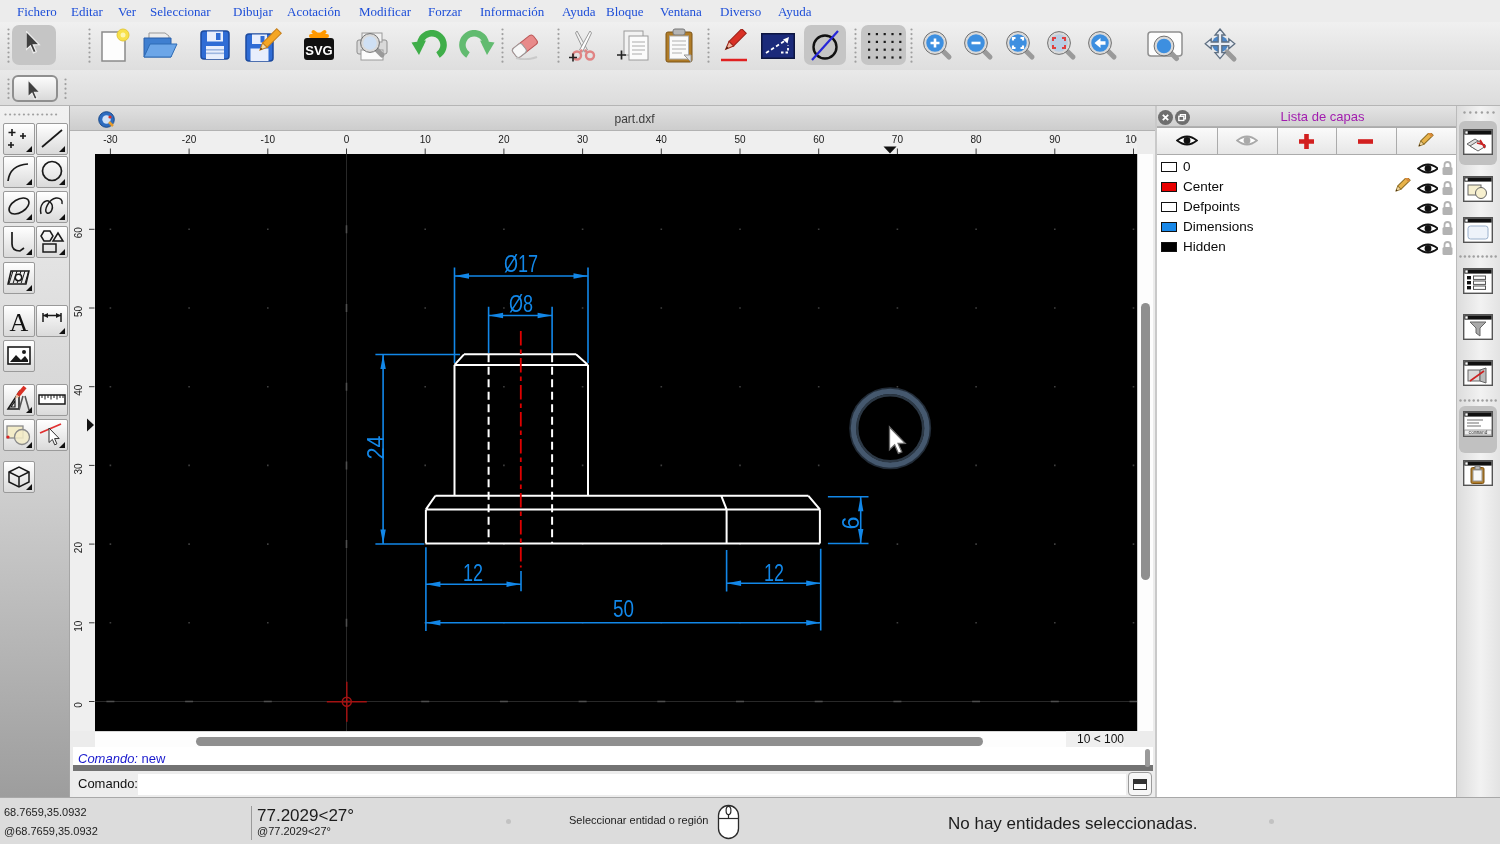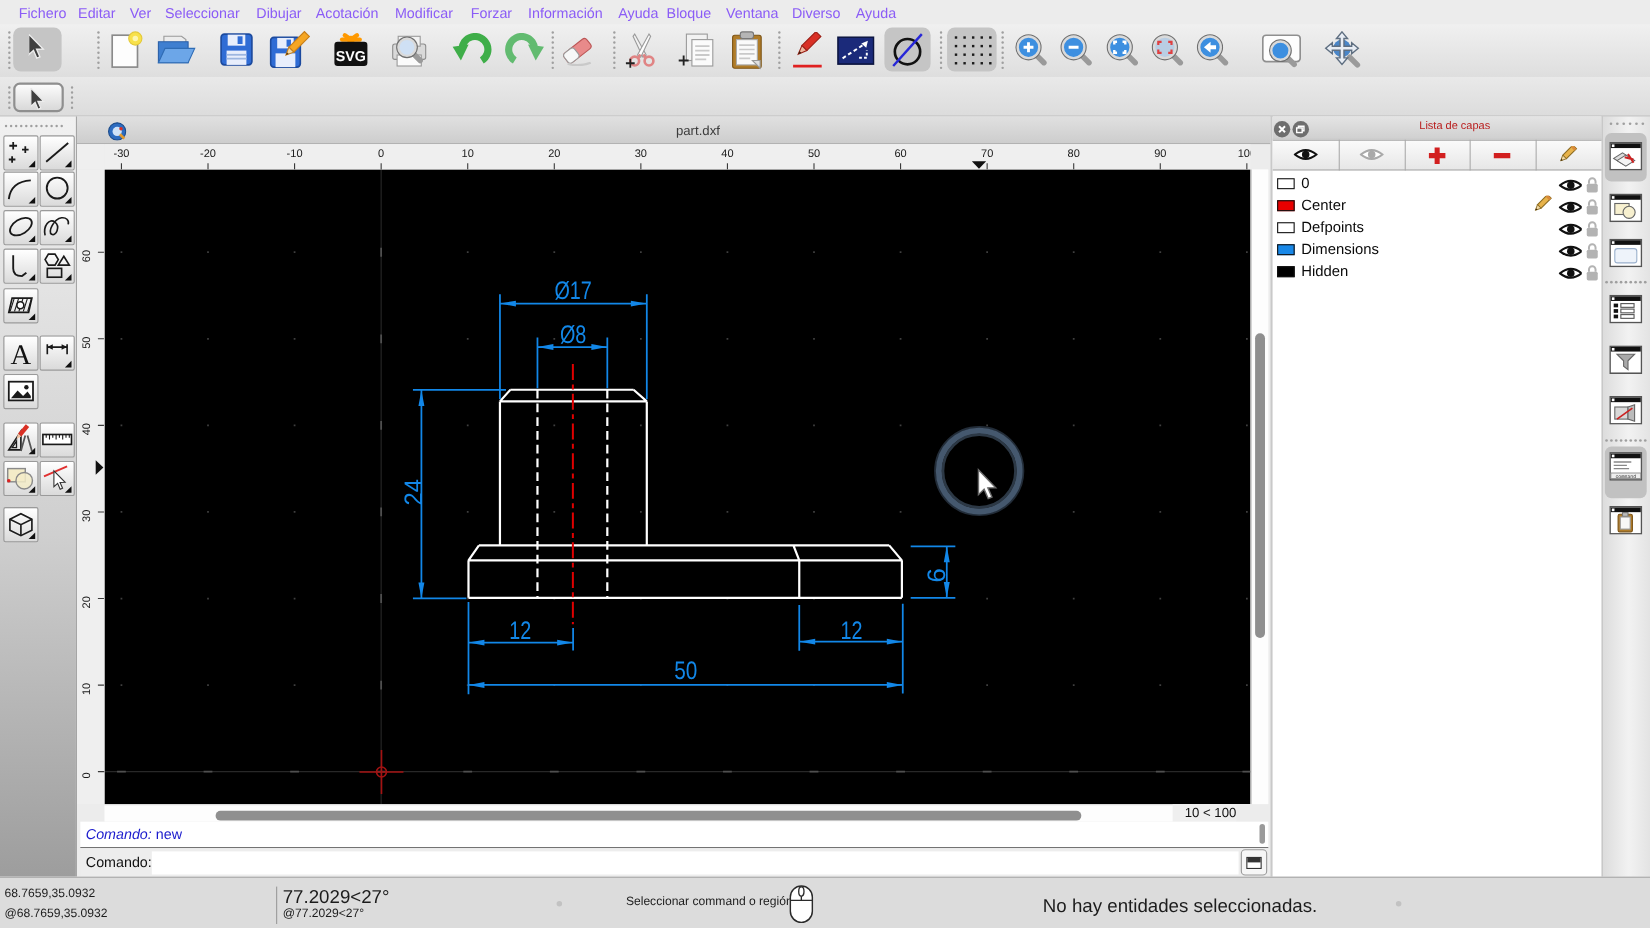--- a/index.html
+++ b/index.html
@@ -1,19 +1,19 @@
 <!DOCTYPE html>
 <html><head><meta charset="utf-8">
 <style>
   html,body{margin:0;padding:0;width:1500px;height:844px;overflow:hidden;
     font-family:"Liberation Sans",sans-serif;background:#ececec;}
   .abs{position:absolute;}
   svg{display:block}
   #menubar{position:absolute;left:0;top:0;width:1500px;height:22px;background:#ececec;
-    font-size:13px;color:#8b5cf6;}
+    font-size:13px;color:#1d4ed8;font-family:Liberation Serif, serif;}
   #menubar span{position:absolute;top:4px;}
 </style></head>
 <body>
 <div id="menubar">
     <span style="left:17px">Fichero</span>
     <span style="left:71px">Editar</span>
     <span style="left:118px">Ver</span>
     <span style="left:150px">Seleccionar</span>
     <span style="left:233px">Dibujar</span>
     <span style="left:287px">Acotación</span>
@@ -100,21 +100,21 @@
     </g>
     <g transform="translate(794.5,273)">
       <path d="M0,0 L0,17.2 L3.9,13.5 L6.7,19.9 L9.3,18.8 L6.5,12.5 L11.9,12.4 Z" transform="scale(1.32)" fill="#ffffff" stroke="#6a6a6a" stroke-width="1"></path>
     </g>
   </svg>
 <div class="abs" style="left:1137px;top:154px;width:16px;height:577px;background:#fdfdfd;border-left:1px solid #c9c9c9;box-sizing:border-box"></div>
 <div class="abs" style="left:1141px;top:303px;width:9px;height:277px;background:#8f8f8f;border-radius:5px"></div>
 <div class="abs" style="left:95px;top:731px;width:1000px;height:16px;background:#fdfdfd;border-top:1px solid #d7d7d7;box-sizing:border-box"></div>
 <div class="abs" style="left:196px;top:737px;width:787px;height:9px;background:#8f8f8f;border-radius:5px"></div>
 <div class="abs" style="left:1066px;top:731px;width:58px;height:17px;background:#efefef;font-size:12px;color:#111;text-align:right;line-height:16px;box-sizing:border-box">10 &lt; 100</div>
-<div class="abs" style="left:73px;top:747px;width:1080px;height:24px;background:#ffffff;border-bottom:1px solid #737373;box-sizing:border-box">
+<div class="abs" style="left:73px;top:747px;width:1080px;height:24px;background:#ffffff;border-bottom:6px solid #737373;box-sizing:border-box">
     <span style="position:absolute;left:5px;top:4px;font-size:13px;color:#1a1acd"><i>Comando:</i> new</span>
     <div style="position:absolute;right:3px;top:2px;width:5px;height:18px;background:#9a9a9a;border-radius:3px"></div>
   </div>
 <div class="abs" style="left:73px;top:771px;width:1080px;height:26px;background:#ededed">
     <span style="position:absolute;left:5px;top:5px;font-size:13px;color:#111">Comando:</span>
     <div style="position:absolute;left:65px;top:3px;width:988px;height:21px;background:#ffffff"></div>
     <div style="position:absolute;left:1055px;top:1px;width:24px;height:24px;background:#f6f6f6;border:1px solid #9a9a9a;border-radius:4px;box-sizing:border-box">
       <div style="position:absolute;left:4px;top:6px;width:14px;height:11px;border:1px solid #333;box-sizing:border-box;background:#fff">
         <div style="width:100%;height:4px;background:#333"></div>
       </div>
@@ -539,21 +539,21 @@
 <div class="abs" style="left:1155px;top:106px;width:2px;height:691px;background:#c9c9c9"></div>
 <div class="abs" style="left:1157px;top:106px;width:299px;height:691px;background:#ffffff"></div>
 <div class="abs" style="left:1157px;top:106px;width:299px;height:21px;background:linear-gradient(#e4e4e4,#d0d0d0);border-bottom:1px solid #b0b0b0;box-sizing:border-box"></div>
 <svg class="abs" style="left:1158px;top:109px" width="34" height="17" viewBox="0 0 34 17">
     <circle cx="7.5" cy="8.5" r="7.5" fill="#6e6e6e"></circle>
     <path d="M4.8,5.8 L10.2,11.2 M10.2,5.8 L4.8,11.2" stroke="#fff" stroke-width="1.8"></path>
     <circle cx="24.5" cy="8.5" r="7.5" fill="#6e6e6e"></circle>
     <rect x="20.8" y="7.3" width="5" height="4.2" fill="none" stroke="#fff" stroke-width="1.3"></rect>
     <path d="M22.4,7.3 v-1.6 h5 v4.2 h-1.6" fill="none" stroke="#fff" stroke-width="1.3"></path>
   </svg>
-<div class="abs" style="left:1189px;top:109px;width:267px;text-align:center;font-size:10px;color:#b91c1c">Lista de capas</div>
+<div class="abs" style="left:1189px;top:109px;width:267px;text-align:center;font-size:13px;color:#a21caf">Lista de capas</div>
 <div class="abs" style="left:1157px;top:127px;width:299px;height:28px;background:linear-gradient(#fbfbfb,#e6e6e6)"></div>
 <div class="abs" style="left:1157px;top:127px;width:299px;height:28px;border-top:1px solid #ababab;border-bottom:1px solid #ababab;box-sizing:border-box"></div>
 <div class="abs" style="left:1216.8px;top:127px;width:1px;height:28px;background:#ababab"></div>
 <div class="abs" style="left:1276.6px;top:127px;width:1px;height:28px;background:#ababab"></div>
 <div class="abs" style="left:1336.4px;top:127px;width:1px;height:28px;background:#ababab"></div>
 <div class="abs" style="left:1396.2px;top:127px;width:1px;height:28px;background:#ababab"></div>
 <svg class="abs" style="left:1176px;top:134px" width="22" height="14" viewBox="0 0 22 14">
     <path d="M1.2,6.5 Q11,-1.5 20.8,6.5 Q11,14.5 1.2,6.5 Z" fill="#fff" stroke="#111" stroke-width="1.9"></path>
     <circle cx="11" cy="6.5" r="3.4" fill="#111"></circle>
   </svg>
@@ -736,21 +736,21 @@
       <rect x="0" y="1.5" width="13" height="16" rx="1.5" fill="#b07c28" stroke="#7d5416"></rect>
       <rect x="4" y="0" width="5" height="3.4" fill="#bbb" stroke="#777"></rect>
       <rect x="2" y="4" width="9" height="11" fill="#f7f7f7" stroke="#999"></rect>
     </g>
   </svg>
 <div class="abs" style="left:0;top:797px;width:1500px;height:47px;background:#dcdcdc;border-top:1px solid #a8a8a8;box-sizing:border-box"></div>
 <div class="abs" style="left:4px;top:806px;font-size:11px;color:#1c1c1c">68.7659,35.0932</div>
 <div class="abs" style="left:4px;top:825px;font-size:11px;color:#1c1c1c">@68.7659,35.0932</div>
 <div class="abs" style="left:257px;top:806px;font-size:17px;color:#1c1c1c">77.2029&lt;27°</div>
 <div class="abs" style="left:257px;top:825px;font-size:11px;color:#1c1c1c">@77.2029&lt;27°</div>
-<div class="abs" style="left:569px;top:814px;font-size:11px;color:#1c1c1c">Seleccionar command o región</div>
+<div class="abs" style="left:569px;top:814px;font-size:11px;color:#1c1c1c">Seleccionar entidad o región</div>
 <div class="abs" style="left:948px;top:814px;font-size:17px;color:#1c1c1c">No hay entidades seleccionadas.</div>
 <div class="abs" style="left:251px;top:806px;width:1px;height:34px;background:#9a9a9a"></div>
 <div class="abs" style="left:506px;top:819px;width:5px;height:5px;border-radius:50%;background:#c2c2c2"></div>
 <div class="abs" style="left:1269px;top:819px;width:5px;height:5px;border-radius:50%;background:#c2c2c2"></div>
 <svg class="abs" style="left:716px;top:803px" width="26" height="38" viewBox="0 0 26 38">
     <rect x="2.5" y="2.5" width="20" height="33" rx="10" fill="#fff" stroke="#2a2a2a" stroke-width="1.3"></rect>
     <line x1="2.5" y1="15.5" x2="22.5" y2="15.5" stroke="#2a2a2a" stroke-width="1.2"></line>
     <line x1="12.5" y1="11" x2="12.5" y2="15.5" stroke="#2a2a2a" stroke-width="1.2"></line>
     <ellipse cx="12.5" cy="7.5" rx="2.4" ry="4.2" fill="#fff" stroke="#2a2a2a" stroke-width="1.2"></ellipse>
   </svg>

